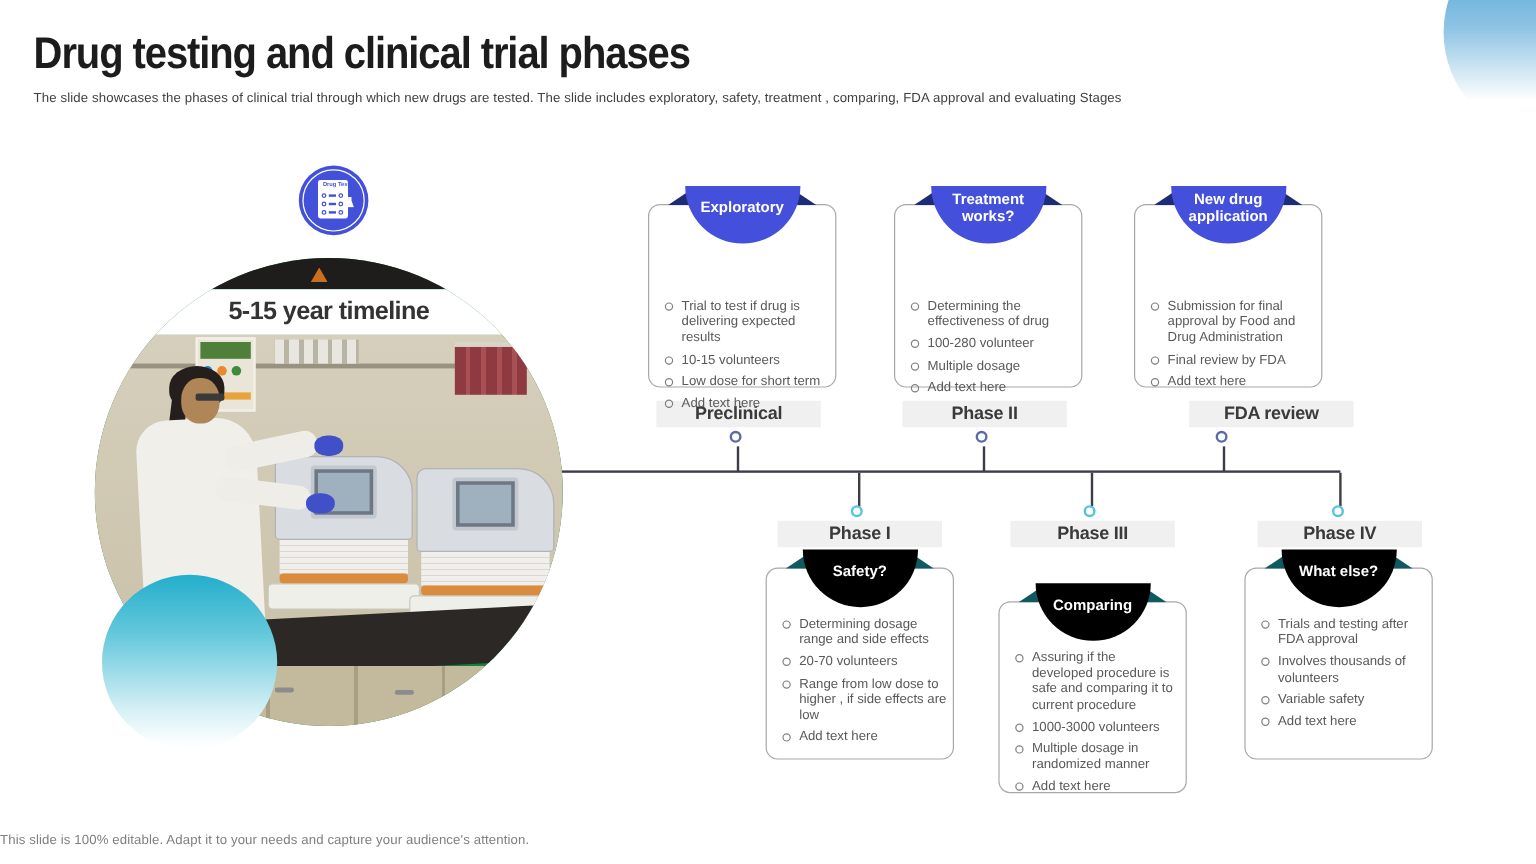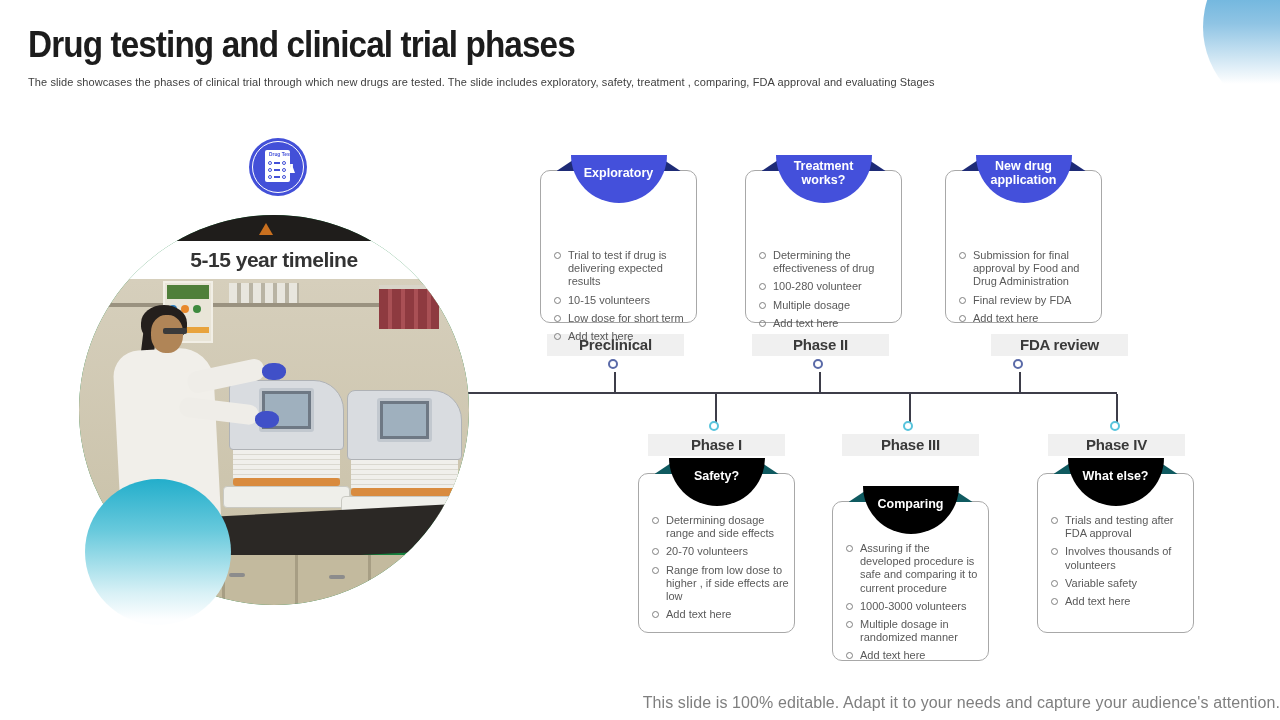--- a/index.html
+++ b/index.html
@@ -116,21 +116,21 @@
                 align-items:center; justify-content:center; text-align:center;
                 color:#ffffff; font-weight:bold; font-size:12.5px; line-height:1.15; }
   .card ul { position:absolute; left:10px; right:5px; list-style:none; }
   .card ul.top-list { top:42px;margin-top:36px; }
   .card ul.bottom-list { top:40px; }
   .card li { position:relative; padding-left:17px; margin-bottom:5px; font-size:11px;
              line-height:1.2; color:#595959; }
   .card li::before { content:""; position:absolute; left:3px; top:3px; width:5px; height:5px;
                      border:1px solid #808080; border-radius:50%; }
 
-  .footer { position:absolute; left:0; right:0; top:694px; text-align:right; font-size:16px;
+  .footer { position:absolute; left:0; right:0; top:694px; text-align:left; font-size:11px;
             color:#7f7f7f; letter-spacing:0.1px; }
 </style>
 </head>
 <body>
 
 <div class="slide">
 
   <div class="tr-circle"></div>
 
   <div class="title">Drug testing and clinical trial phases</div>

